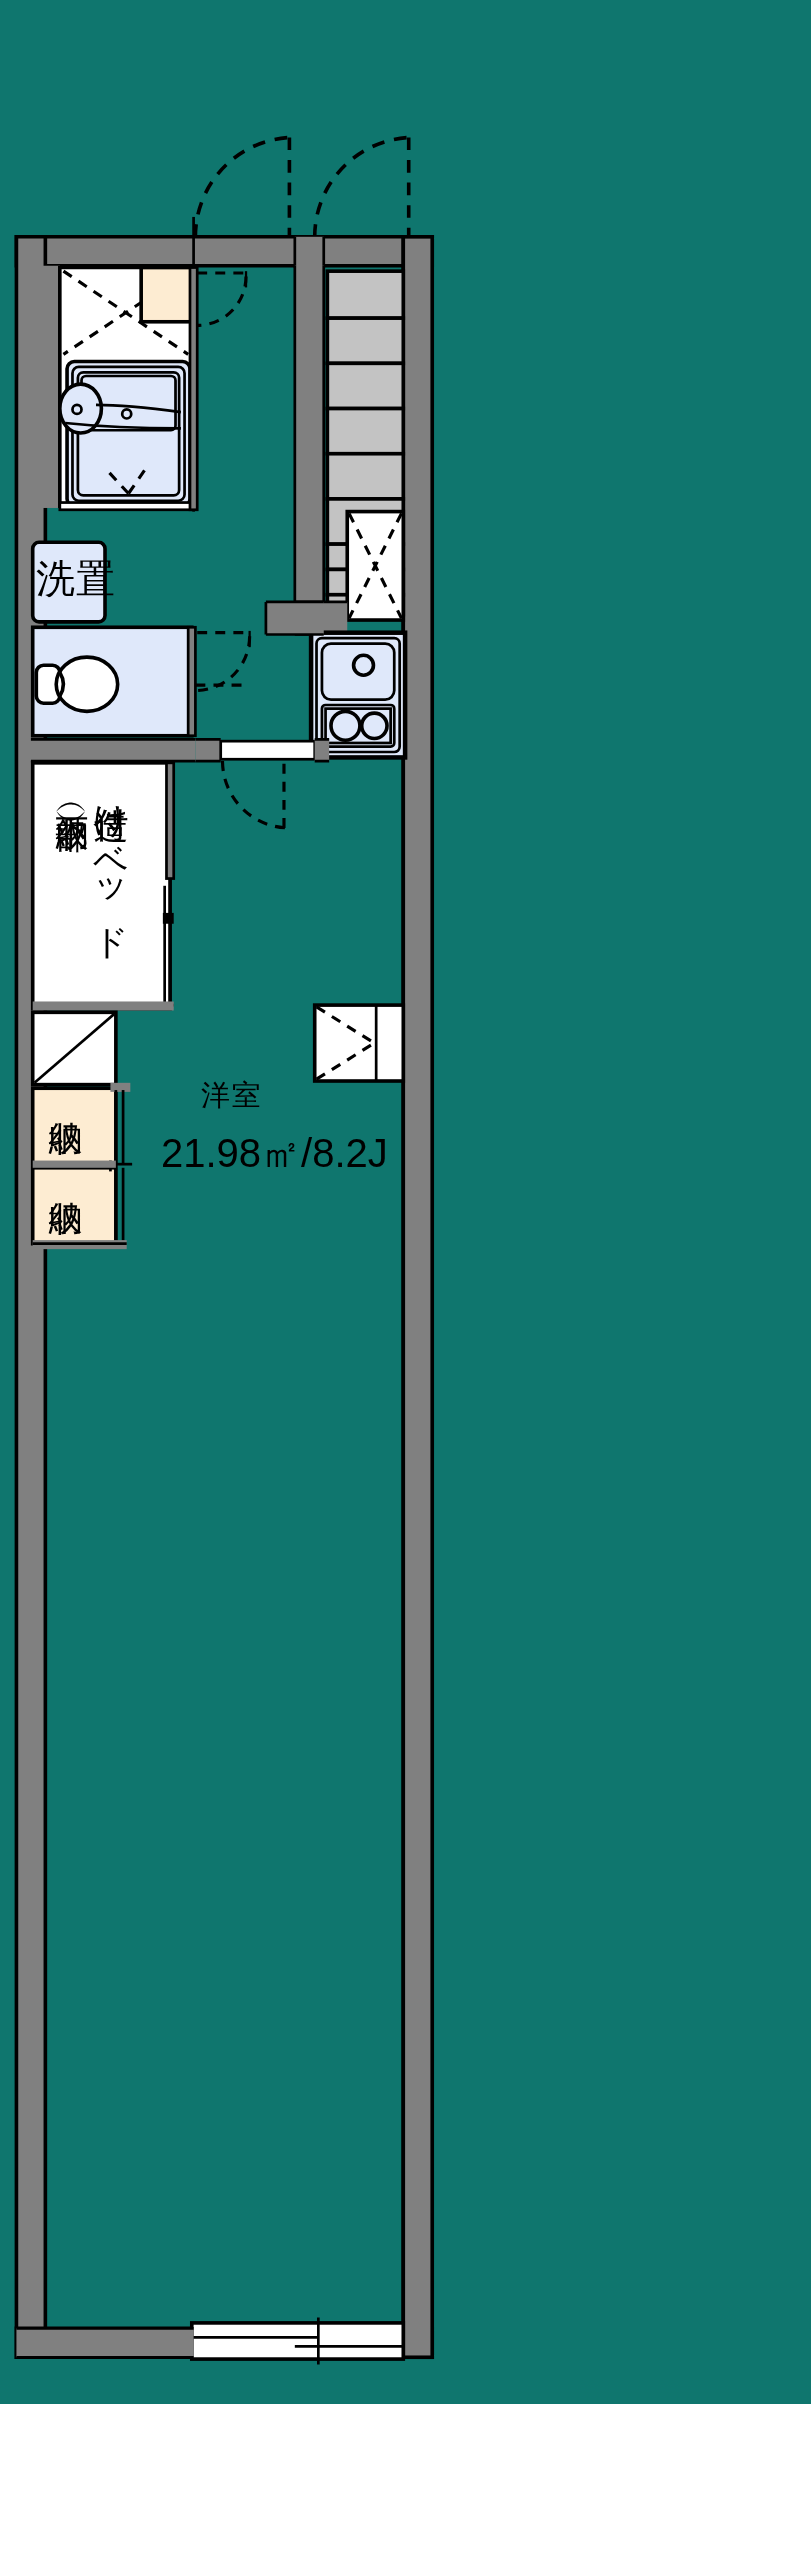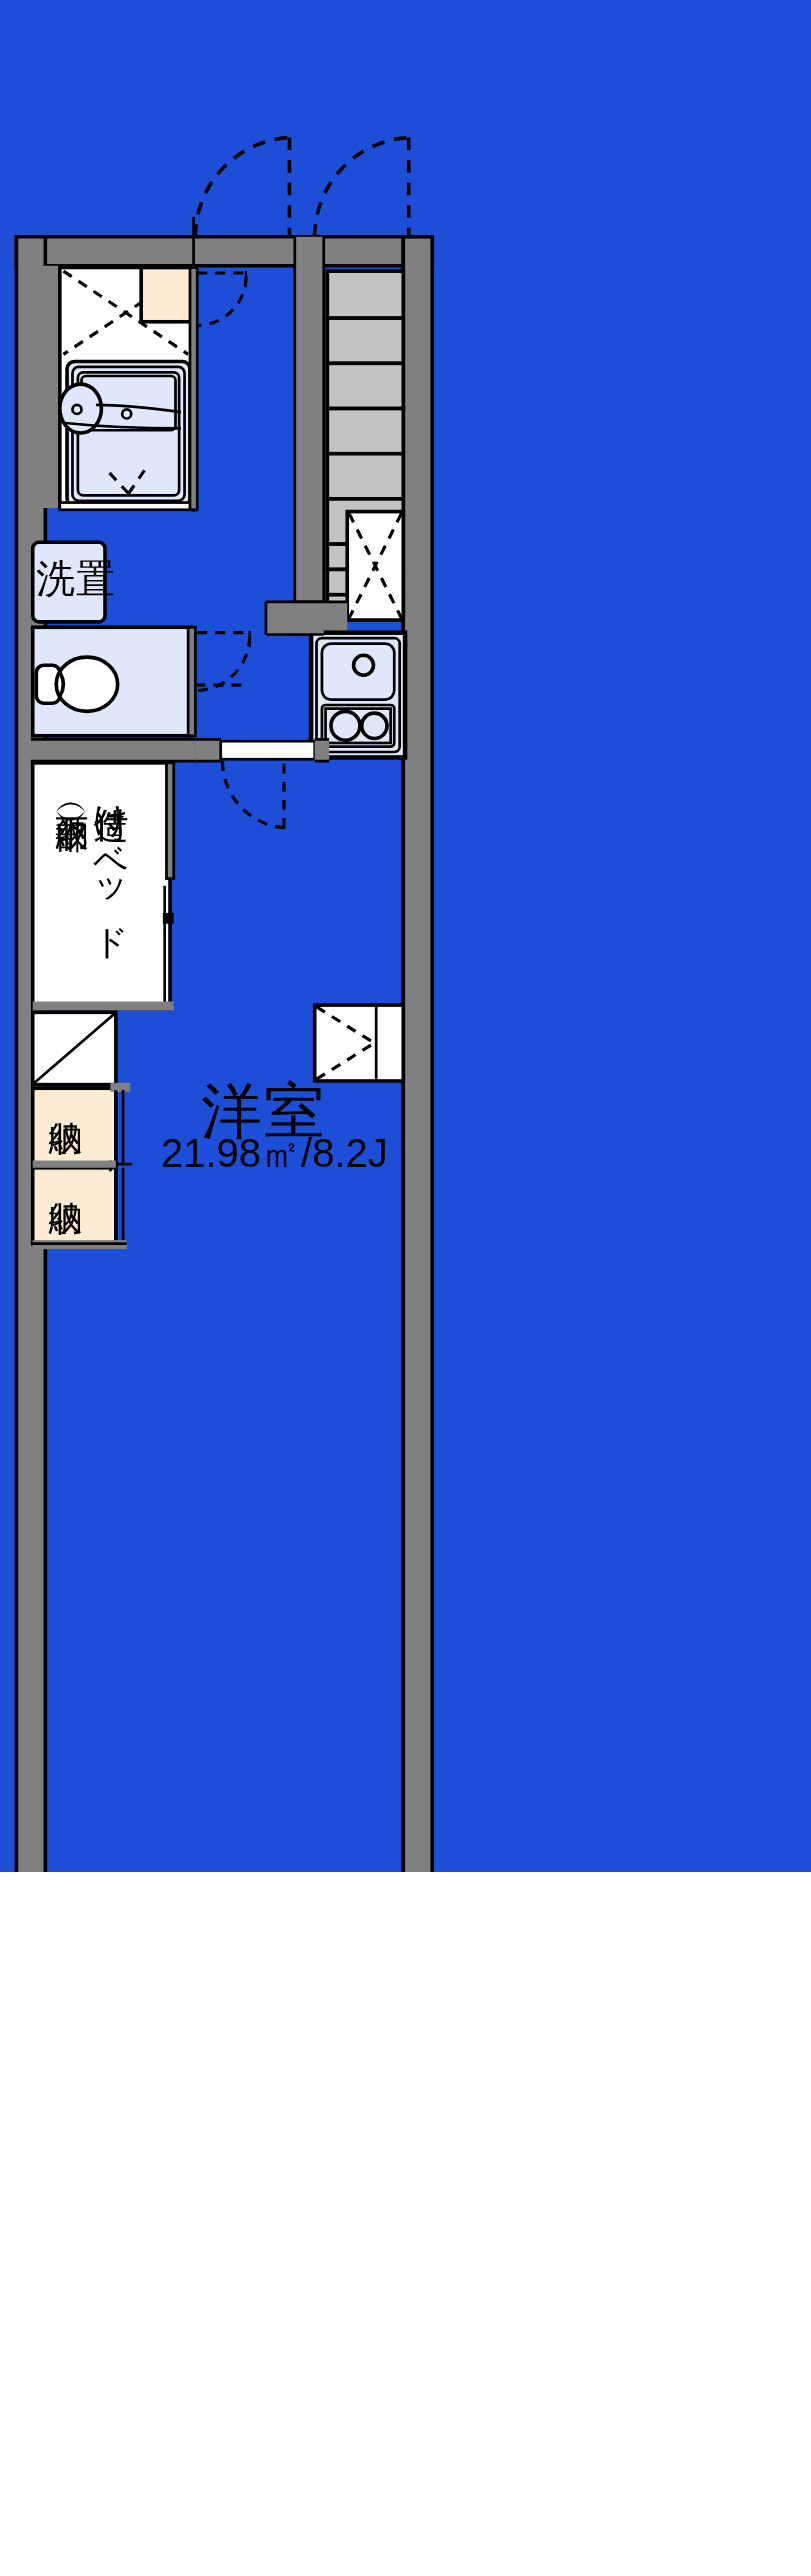--- a/index.html
+++ b/index.html
@@ -1,17 +1,17 @@
 <!DOCTYPE html>
 <html style="font-size:14.5px"><head>
 <meta charset="utf-8">
 <style>
   html,body{margin:0;padding:0;background:#ffffff;}
   body{font-family:"Liberation Sans","DejaVu Sans",sans-serif;}
-  #stage{position:relative;width:812px;height:1872px;background:#1d4ed8;overflow:hidden;}
+  #stage{position:relative;width:812px;height:2404px;background:#0f766e;overflow:hidden;}
   #stage svg{position:absolute;left:0;top:0;}
   .lbl{position:absolute;color:#000;line-height:1.0;white-space:pre;}
   .vlbl{writing-mode:vertical-rl;text-orientation:upright;}
 </style>
 </head>
 <body>
 
 <div id="stage">
 
 <svg width="812" height="2576" viewBox="0 0 898 2850">
@@ -257,18 +257,18 @@
 <div class="lbl" style="left:36px;top:559px;font-size:39px;letter-spacing:0.9px;">洗置</div>
 
 <div class="lbl vlbl" style="left:94px;top:781px;font-size:35px;">造付けベッド</div>
 
 <div class="lbl vlbl" style="left:56px;top:792px;font-size:33px;">（下部収納）</div>
 
 <div class="lbl vlbl" style="left:49px;top:1095px;font-size:34px;">収納</div>
 
 <div class="lbl vlbl" style="left:49px;top:1175px;font-size:34px;">収納</div>
 
-<div class="lbl" style="left:201px;top:1081px;font-size:61px;letter-spacing:1.8px;">洋室</div>
+<div class="lbl" style="left:201px;top:1081px;font-size:29px;letter-spacing:1.8px;">洋室</div>
 
 <div class="lbl" style="left:161px;top:1133px;font-size:40px;">21.98㎡/8.2J</div>
 
 </div>
 
 
 </body></html>

